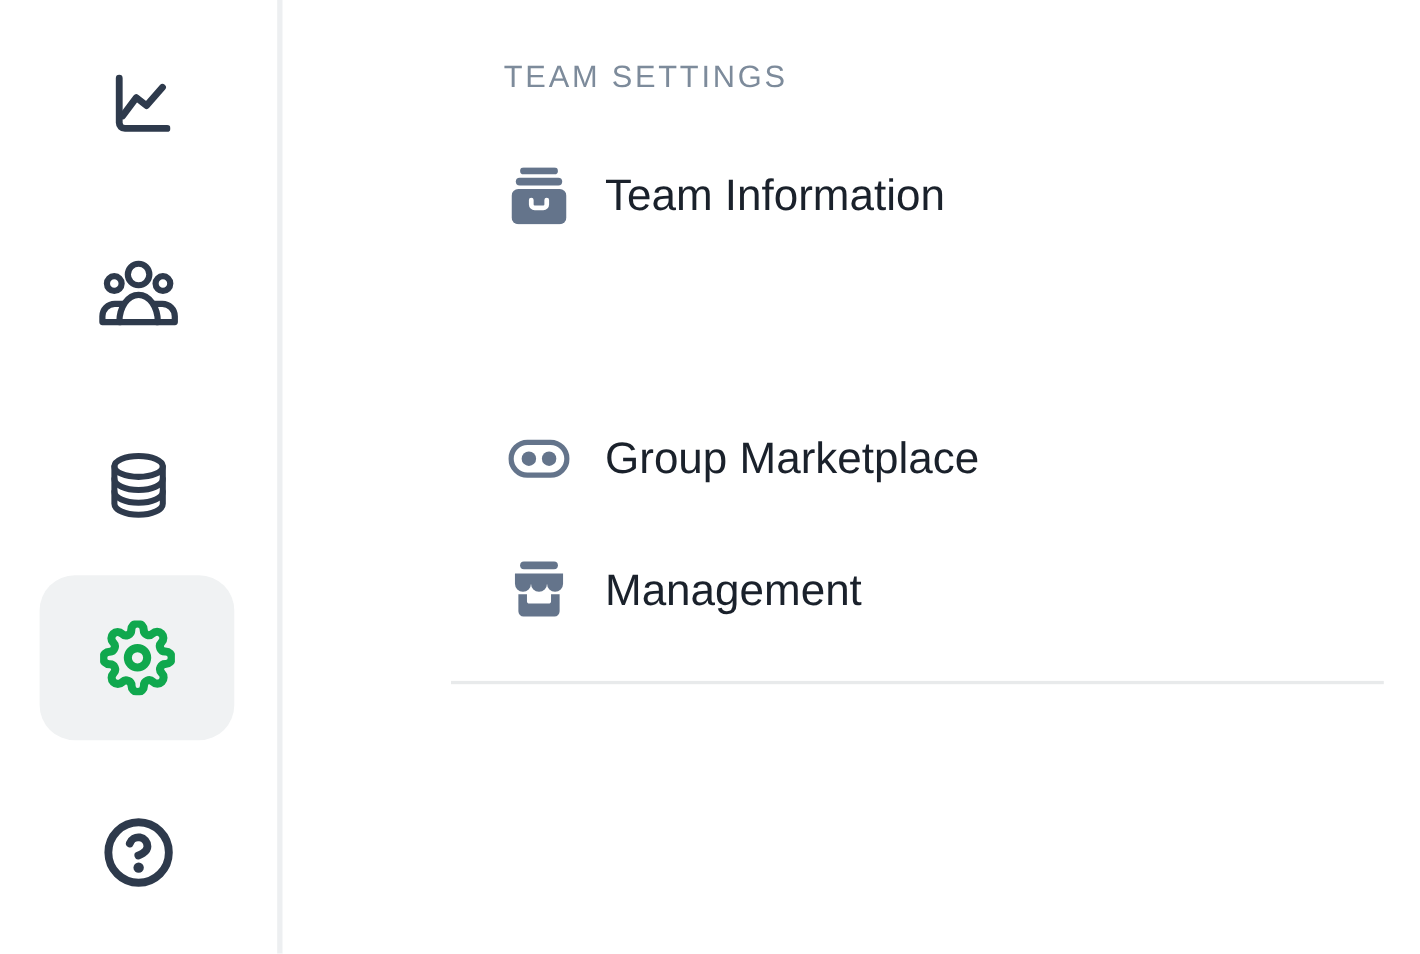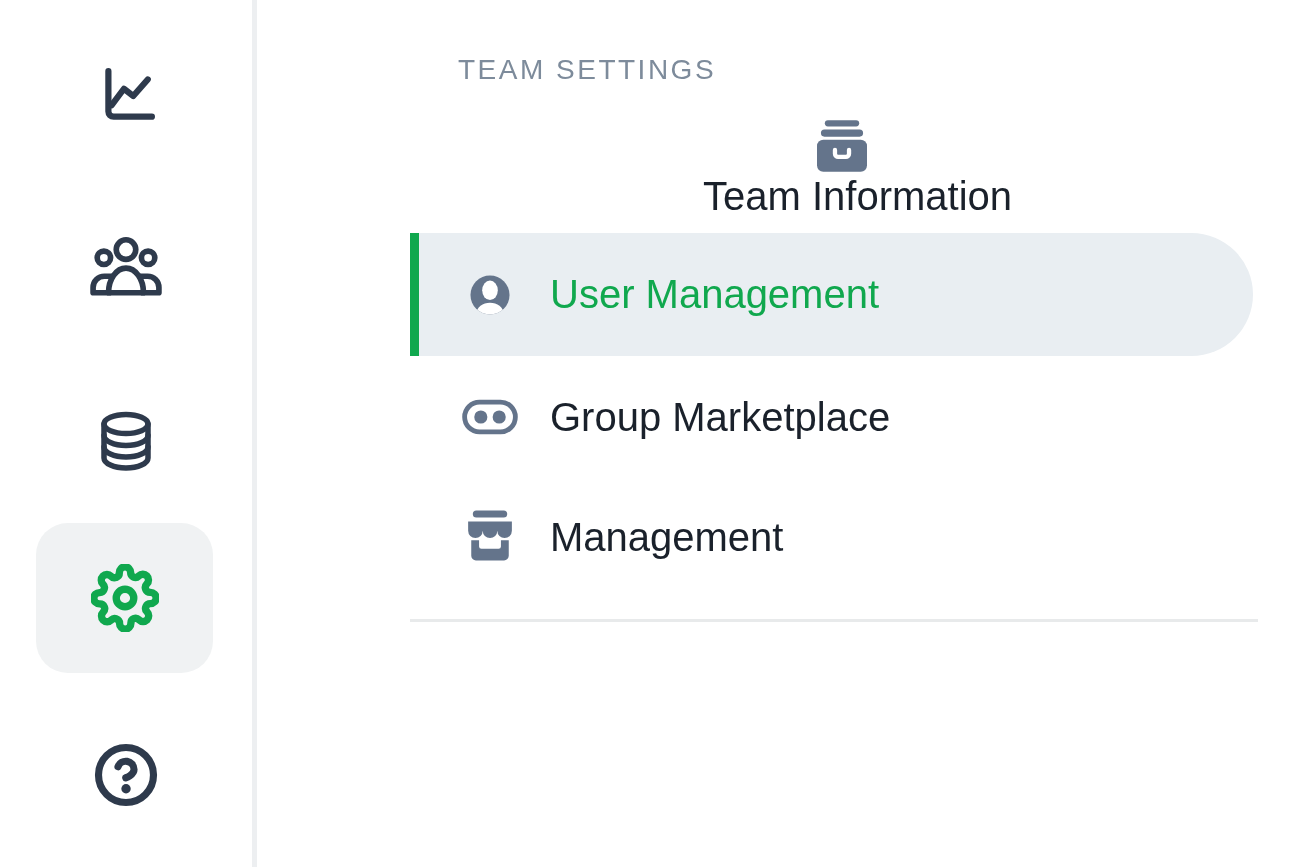--- a/index.html
+++ b/index.html
@@ -24,21 +24,21 @@
   .main { position:absolute; left:257px; top:0; right:0; height:867px; background:#fff; }
   .section-title { position:absolute; left:201px; top:54px; font-size:28px;
                    letter-spacing:2.5px; color:#7D8B9B; font-weight:400; }
 
   .menu-row { position:absolute; left:153px; width:843px; height:120px;
               display:flex; align-items:center; padding-left:52px; cursor:pointer; }
   .menu-row .mi-icon { width:56px; height:56px; display:flex; align-items:center;
                        justify-content:center; flex:0 0 56px; margin-right:32px; }
   .menu-row .mi-label { font-size:40px; color:#1A212B; white-space:nowrap; }
 
-  .row-0 { top:118px;flex-direction:column; }
+  .row-0 { top:118px; }
   .row-1 { top:233px; height:123px; }
   .row-2 { top:357px; }
   .row-3 { top:477px; }
 
   .menu-row.active { background:#E9EEF2; border-left:9px solid #10A84E;
                      border-radius:0 62px 62px 0; padding-left:43px; }
   .menu-row.active .mi-label { color:#10A84E; }
 
   .menu-divider { position:absolute; left:153px; top:619px; width:848px; height:3px;
                   background:#E8EAEB; }
@@ -102,37 +102,20 @@
         <svg width="50" height="52" viewBox="0 0 64 66" fill="#64748B">
           <rect x="10" y="0" width="44" height="8" rx="4"></rect>
           <rect x="5" y="12" width="54" height="9" rx="4.5"></rect>
           <rect x="0" y="25" width="64" height="41" rx="8"></rect>
           <path d="M23 38 v5 a4 4 0 0 0 4 4 h10 a4 4 0 0 0 4 -4 v-5" fill="none" stroke="#ffffff" stroke-width="5.5" stroke-linecap="round" stroke-linejoin="round"></path>
         </svg>
       </span>
       <span class="mi-label">Team Information</span>
     </div>
 
-    <div class="menu-row row-1 active">
-      <span class="mi-icon">
-        <svg width="50" height="50" viewBox="0 0 64 64">
-          <defs>
-              <clipPath id="uc">
-                <circle cx="32" cy="32" r="25"></circle>
-              </clipPath>
-            </defs>
-          <circle cx="32" cy="32" r="25" fill="#64748B"></circle>
-          <g clip-path="url(#uc)">
-            <ellipse cx="32" cy="26" rx="10" ry="12.5" fill="#ffffff"></ellipse>
-            <path d="M13 62 c0 -13 8.5 -20 19 -20 s19 7 19 20 Z" fill="#ffffff"></path>
-          </g>
-        </svg>
-      </span>
-      <span class="mi-label">User Management</span>
-    </div>
 
     <div class="menu-row row-2">
       <span class="mi-icon">
         <svg width="56" height="36" viewBox="0 0 64 40" fill="none">
           <rect x="3" y="3" width="58" height="34" rx="17" stroke="#64748B" stroke-width="5.5"></rect>
           <circle cx="21.5" cy="20" r="7.5" fill="#64748B"></circle>
           <circle cx="42.5" cy="20" r="7.5" fill="#64748B"></circle>
         </svg>
       </span>
       <span class="mi-label">Group Marketplace</span>

